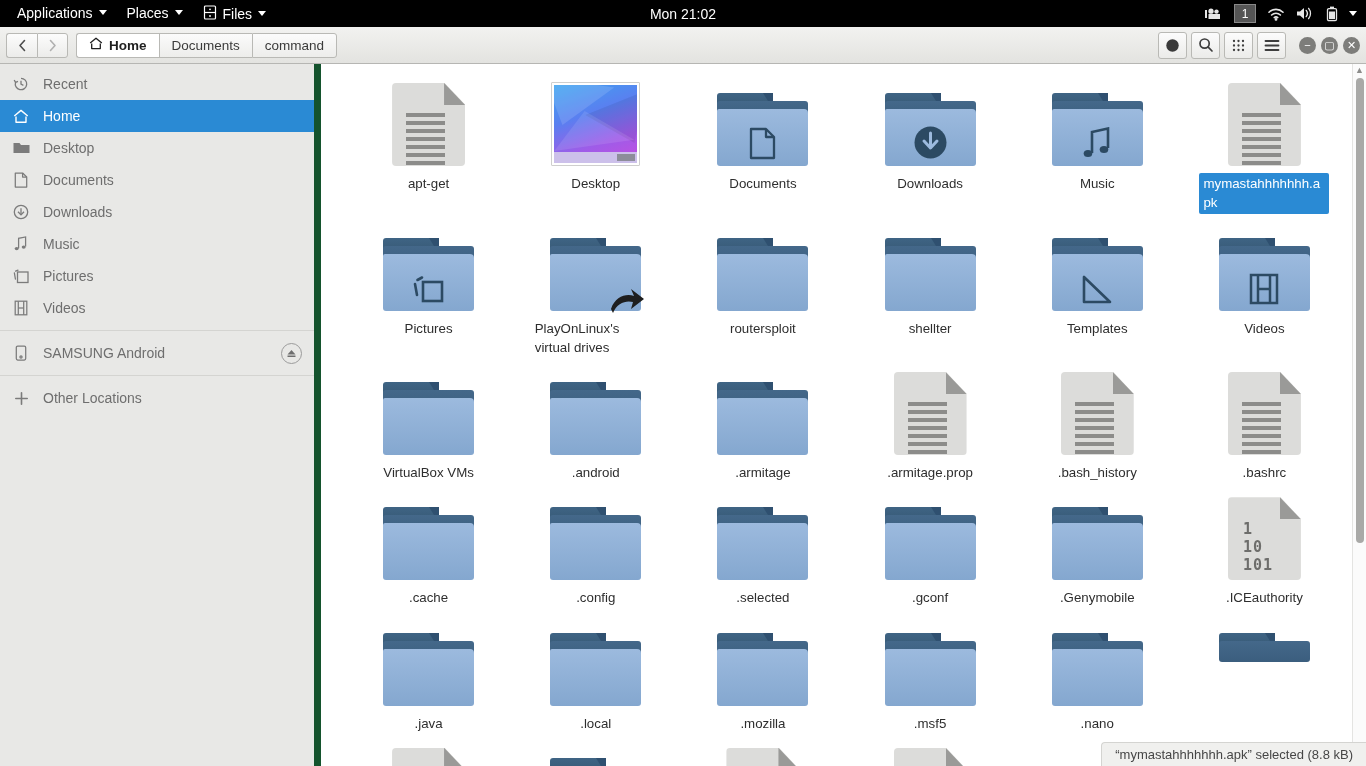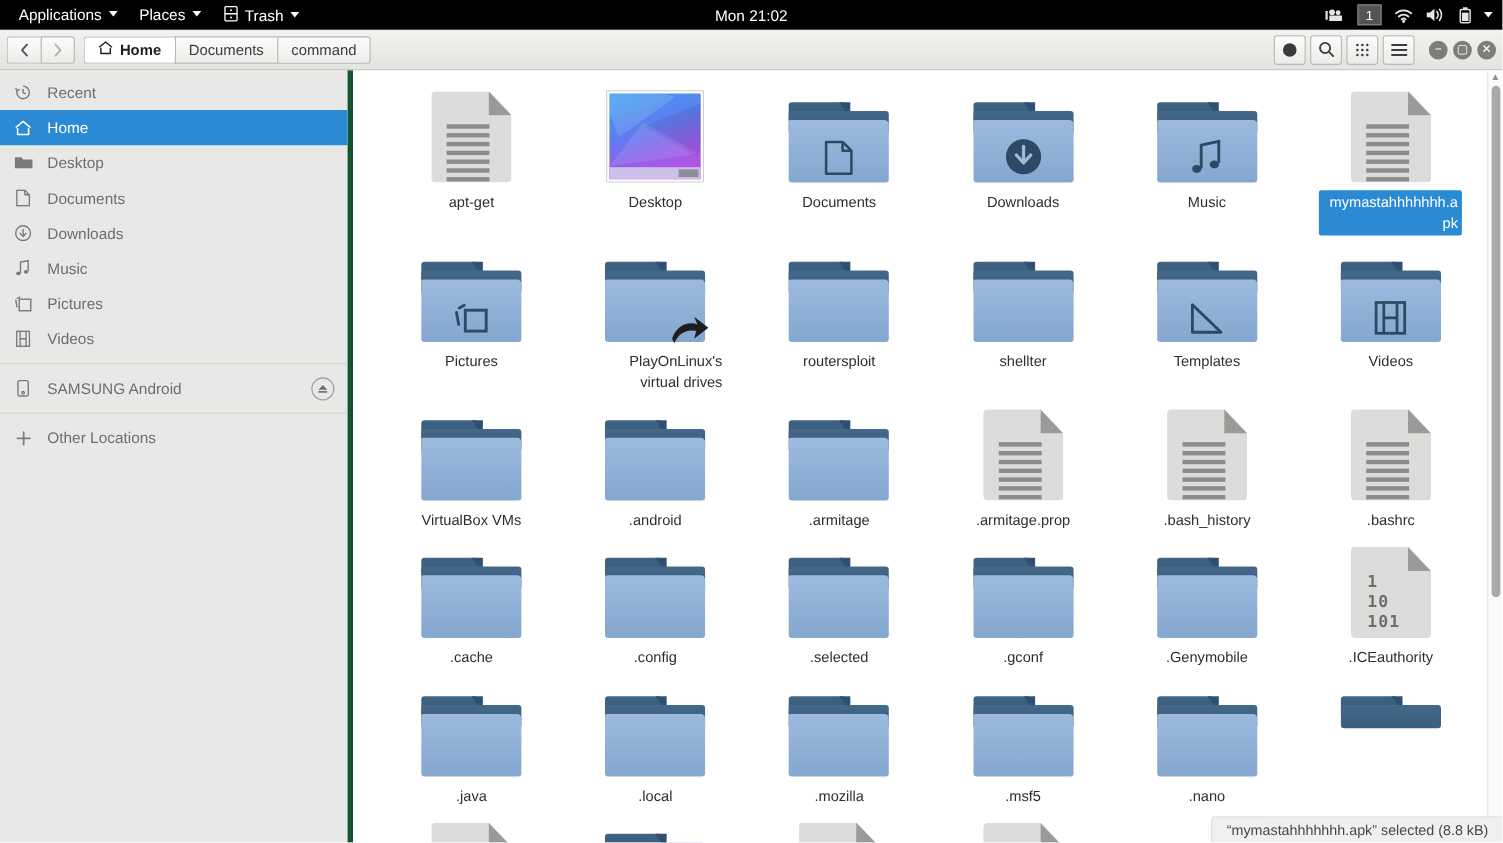--- a/index.html
+++ b/index.html
@@ -86,21 +86,21 @@
     display: flex; align-items: center; justify-content: center;
     font-size: 11px; line-height: 1;
   }
 
   
   .main { flex: 1; display: flex; min-height: 0; }
 
   
   .sidebar {
     width: 321px; background: #e8e8e6;
-    border-right: 5px solid #14532d;
+    border-right: 7px solid #14532d;
     padding-top: 4px; flex: 0 0 321px; overflow: hidden;
   }
   .side-item {
     height: 32px; display: flex; align-items: center;
     padding: 0 12px; gap: 13px; color: #6e6e6e; font-size: 14px;
   }
   .side-item .s-ico {
     width: 18px; display: flex; align-items: center;
     justify-content: center; color: #7b7b7b; flex: 0 0 18px;
   }
@@ -126,21 +126,21 @@
   .cell {
     display: flex; flex-direction: column; align-items: center;
     padding-top: 2px;
   }
   .ico-wrap {
     height: 86px; display: flex; align-items: flex-end;
     justify-content: center;
   }
   .cell-label {
     margin-top: 7px; font-size: 13.3px; color: #2e2e2e;
-    text-align: right; line-height: 1.45; max-width: 130px;
+    text-align: left; line-height: 1.45; max-width: 130px;
     word-break: break-word; padding: 1px 4px; border-radius: 2px;
   }
   .cell.selected .cell-label { background: #2a8ad4; color: #fff; }
 
   
   .folder { position: relative; width: 91px; height: 73px; }
   .folder .tab {
     position: absolute; left: 0; top: 0; width: 55px; height: 16px;
     background: linear-gradient(to bottom,#3f6484,#365874);
     border-radius: 3px 7px 0 0;
@@ -245,21 +245,21 @@
     </div>
     <div class="panel-menu">
       <span>
         <svg width="14" height="15" viewBox="0 0 14 15" fill="none" stroke="#fff" stroke-width="1.2">
           <rect x="1.5" y="1" width="11" height="13" rx="1"></rect>
           <line x1="1.5" y1="7.5" x2="12.5" y2="7.5"></line>
           <circle cx="7" cy="4.3" r="0.9" fill="#fff" stroke="none"></circle>
           <circle cx="7" cy="11" r="0.9" fill="#fff" stroke="none"></circle>
         </svg>
       </span>
-      <span>Trash</span>
+      <span>Files</span>
       <span class="caret-down"></span>
     </div>
   </div>
 
   <div class="panel-clock">Mon 21:02</div>
 
   <div class="panel-right">
     <span class="tray-ico">
       <svg width="19" height="14" viewBox="0 0 19 14" fill="#e6e6e6">
         <path d="M1 3 L1 11 L3 11 L3 3 Z"></path>

